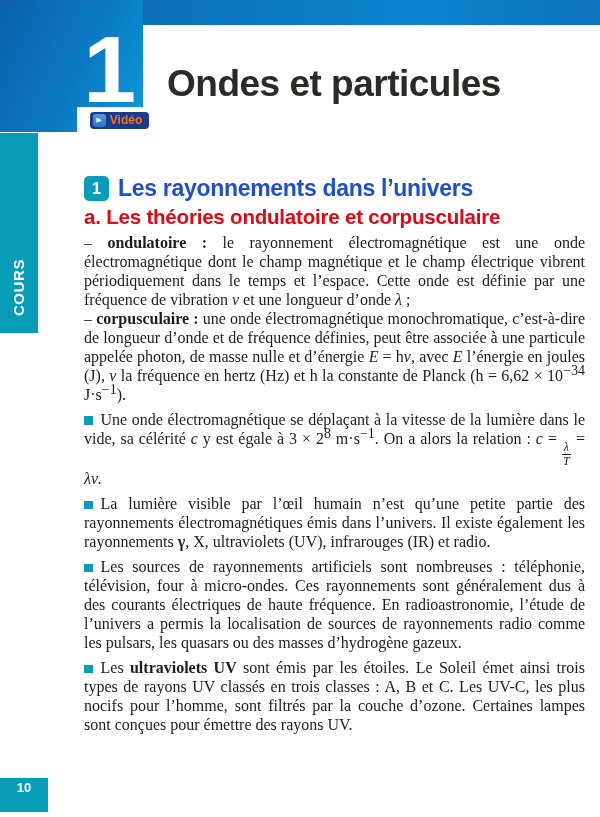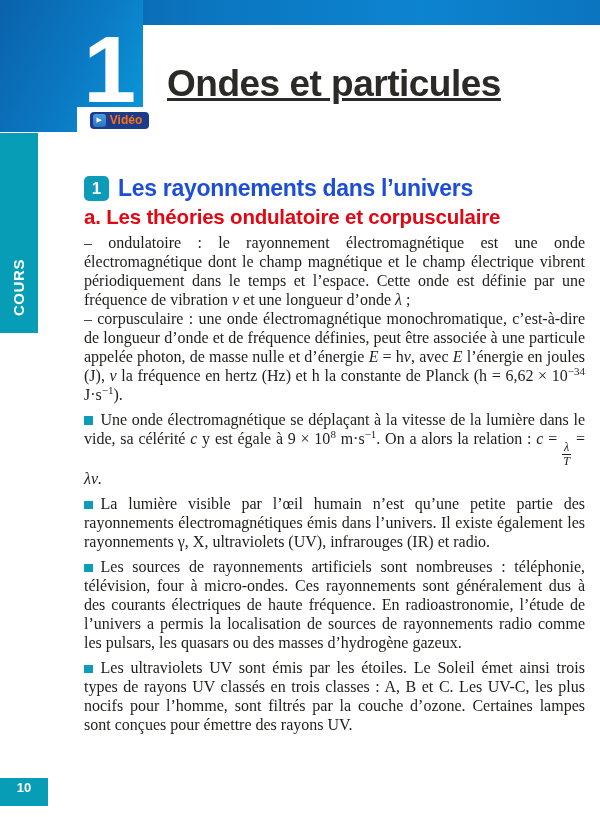--- a/index.html
+++ b/index.html
@@ -16,49 +16,49 @@
     font: bold 95px/1 "Liberation Sans", sans-serif; letter-spacing: -2px; }
   .video-wrap { position: absolute; left: 77px; top: 107px; width: 85px; height: 26px;
     background: #fff; display: flex; align-items: center; justify-content: center; cursor: pointer; }
   .video-pill { display: inline-flex; align-items: center; gap: 4px; background: #1d3b8b;
     border-radius: 4px; padding: 2px 7px 2px 3px; }
   .play-icon { width: 13px; height: 13px; border-radius: 3px; flex: 0 0 auto;
     background: linear-gradient(180deg, #4aa0e0, #2a72c0); color: #fff; font-size: 7px;
     display: flex; align-items: center; justify-content: center; }
   .video-label { color: #f97316; font: bold 12px/1 "Liberation Sans", sans-serif; }
   .title { position: absolute; left: 167px; top: 64px; color: #2b2a26;
-    font: bold 37px/1.1 "Liberation Sans", sans-serif; letter-spacing: -0.5px; text-decoration: underline; }
+    font: bold 37px/1.1 "Liberation Sans", sans-serif; letter-spacing: -0.5px; }
 
   
   .side-tab { position: absolute; left: 0; top: 133px; width: 38px; height: 200px;
     background: #089db6; display: flex; align-items: flex-end; justify-content: center; }
   .side-label { color: #fff; font: bold 15px/1 "Liberation Sans", sans-serif;
     letter-spacing: 0.6px; transform: rotate(-90deg); transform-origin: center;
     margin-bottom: 38px; white-space: nowrap; }
-  .page-num { position: absolute; left: 0; top: 778px; width: 48px; height: 28px;
+  .page-num { position: absolute; left: 0; top: 778px; width: 48px; height: 34px;
     background: #089db6; color: #fff; text-align: center;
     font: bold 13px/20px "Liberation Sans", sans-serif; }
 
   
   .content { position: absolute; left: 84px; top: 176px; width: 501px; }
   .sec-head { display: flex; align-items: center; margin-bottom: 5px; }
   .sec-badge { width: 25px; height: 25px; border-radius: 5px; background: #0d9cb7;
     color: #fff; text-align: center; flex: 0 0 auto;
     font: bold 17px/25px "Liberation Sans", sans-serif; }
   .sec-title { margin-left: 9px; color: #1d4ed8; letter-spacing: -0.3px;
     font: bold 23px/1 "Liberation Sans", sans-serif; }
   .sub-heading { margin: 7px 0 4px; color: #e30613; letter-spacing: -0.2px;
     font: bold 20.5px/1.1 "Liberation Sans", sans-serif; }
   #blocks .sub-heading:first-child { margin-top: 4px; }
   .para { color: #1d1d1b; text-align: justify; hyphens: auto;
     font: 16px/19px "Liberation Serif", "DejaVu Serif", serif; }
   .para.bulleted { margin-top: 6px; }
-  .bld { font-weight: normal; }
+  .bld { font-weight: bold; }
   .ita { font-style: italic; }
-  .para sup { font-size: 11px; line-height: 0; }
+  .para sup { font-size: 14px; line-height: 0; }
   .sq { display: inline-block; width: 8.5px; height: 8.5px; background: #0d9cb7;
     margin-right: 8px; }
   .frac { display: inline-flex; flex-direction: column; vertical-align: -7px;
     text-align: center; font-size: 12px; line-height: 1.15; font-style: italic; }
   .frac .num { border-bottom: 1px solid #1d1d1b; padding: 0 2px; }
 </style>
 </head>
 <body>
 
 <div class="page">
@@ -84,21 +84,21 @@
 
   <main class="content">
     <div class="sec-head">
       <span class="sec-badge">1</span>
       <span class="sec-title">Les rayonnements dans l’univers</span>
     </div>
     <div id="blocks">
         <h2 class="sub-heading">a. Les théories ondulatoire et corpusculaire</h2>
         <p class="para"><span>– </span><span class="bld">ondulatoire&nbsp;:</span><span> le rayonnement électromagnétique est une onde électromagnétique dont le champ magnétique et le champ électrique vibrent périodiquement dans le temps et l’espace. Cette onde est définie par une fréquence de vibration </span><span class="ita">ν</span><span> et une longueur d’onde </span><span class="ita">λ</span><span>&nbsp;;</span></p>
         <p class="para"><span>– </span><span class="bld">corpusculaire&nbsp;:</span><span> une onde électromagnétique monochromatique, c’est-à-dire de longueur d’onde et de fréquence définies, peut être associée à une particule appelée photon, de masse nulle et d’énergie </span><span class="ita">E</span><span> = h</span><span class="ita">ν</span><span>, avec </span><span class="ita">E</span><span> l’énergie en joules (J), </span><span class="ita">ν</span><span> la fréquence en hertz (Hz) et h la constante de Planck (h = 6,62 × 10</span><sup>−34</sup><span> J·s</span><sup>−1</sup><span>).</span></p>
-        <p class="para bulleted"><span class="sq"></span><span>Une onde électromagnétique se déplaçant à la vitesse de la lumière dans le vide, sa célérité </span><span class="ita">c</span><span> y est égale à 9 × 10</span><sup>8</sup><span> m·s</span><sup>−1</sup><span>. On a alors la relation&nbsp;: </span><span class="ita">c</span><span> = </span><span class="frac">
+        <p class="para bulleted"><span class="sq"></span><span>Une onde électromagnétique se déplaçant à la vitesse de la lumière dans le vide, sa célérité </span><span class="ita">c</span><span> y est égale à 3 × 2</span><sup>8</sup><span> m·s</span><sup>−1</sup><span>. On a alors la relation&nbsp;: </span><span class="ita">c</span><span> = </span><span class="frac">
             <span class="num">λ</span>
             <span class="den">T</span>
           </span><span> = </span><span class="ita">λν.</span></p>
         <p class="para bulleted"><span class="sq"></span><span>La lumière visible par l’œil humain n’est qu’une petite partie des rayonnements électromagnétiques émis dans l’univers. Il existe également les rayonnements </span><span class="bld">γ</span><span>, X, ultraviolets (UV), infrarouges (IR) et radio.</span></p>
         <p class="para bulleted"><span class="sq"></span><span>Les sources de rayonnements artificiels sont nombreuses&nbsp;: téléphonie, télévision, four à micro-ondes. Ces rayonnements sont généralement dus à des courants électriques de haute fréquence. En radioastronomie, l’étude de l’univers a permis la localisation de sources de rayonnements radio comme les pulsars, les quasars ou des masses d’hydrogène gazeux.</span></p>
         <p class="para bulleted"><span class="sq"></span><span>Les </span><span class="bld">ultraviolets UV</span><span> sont émis par les étoiles. Le Soleil émet ainsi trois types de rayons UV classés en trois classes&nbsp;: A, B et C. Les UV-C, les plus nocifs pour l’homme, sont filtrés par la couche d’ozone. Certaines lampes sont conçues pour émettre des rayons UV.</span></p>
       </div>
   </main>
 
   <div class="page-num">

